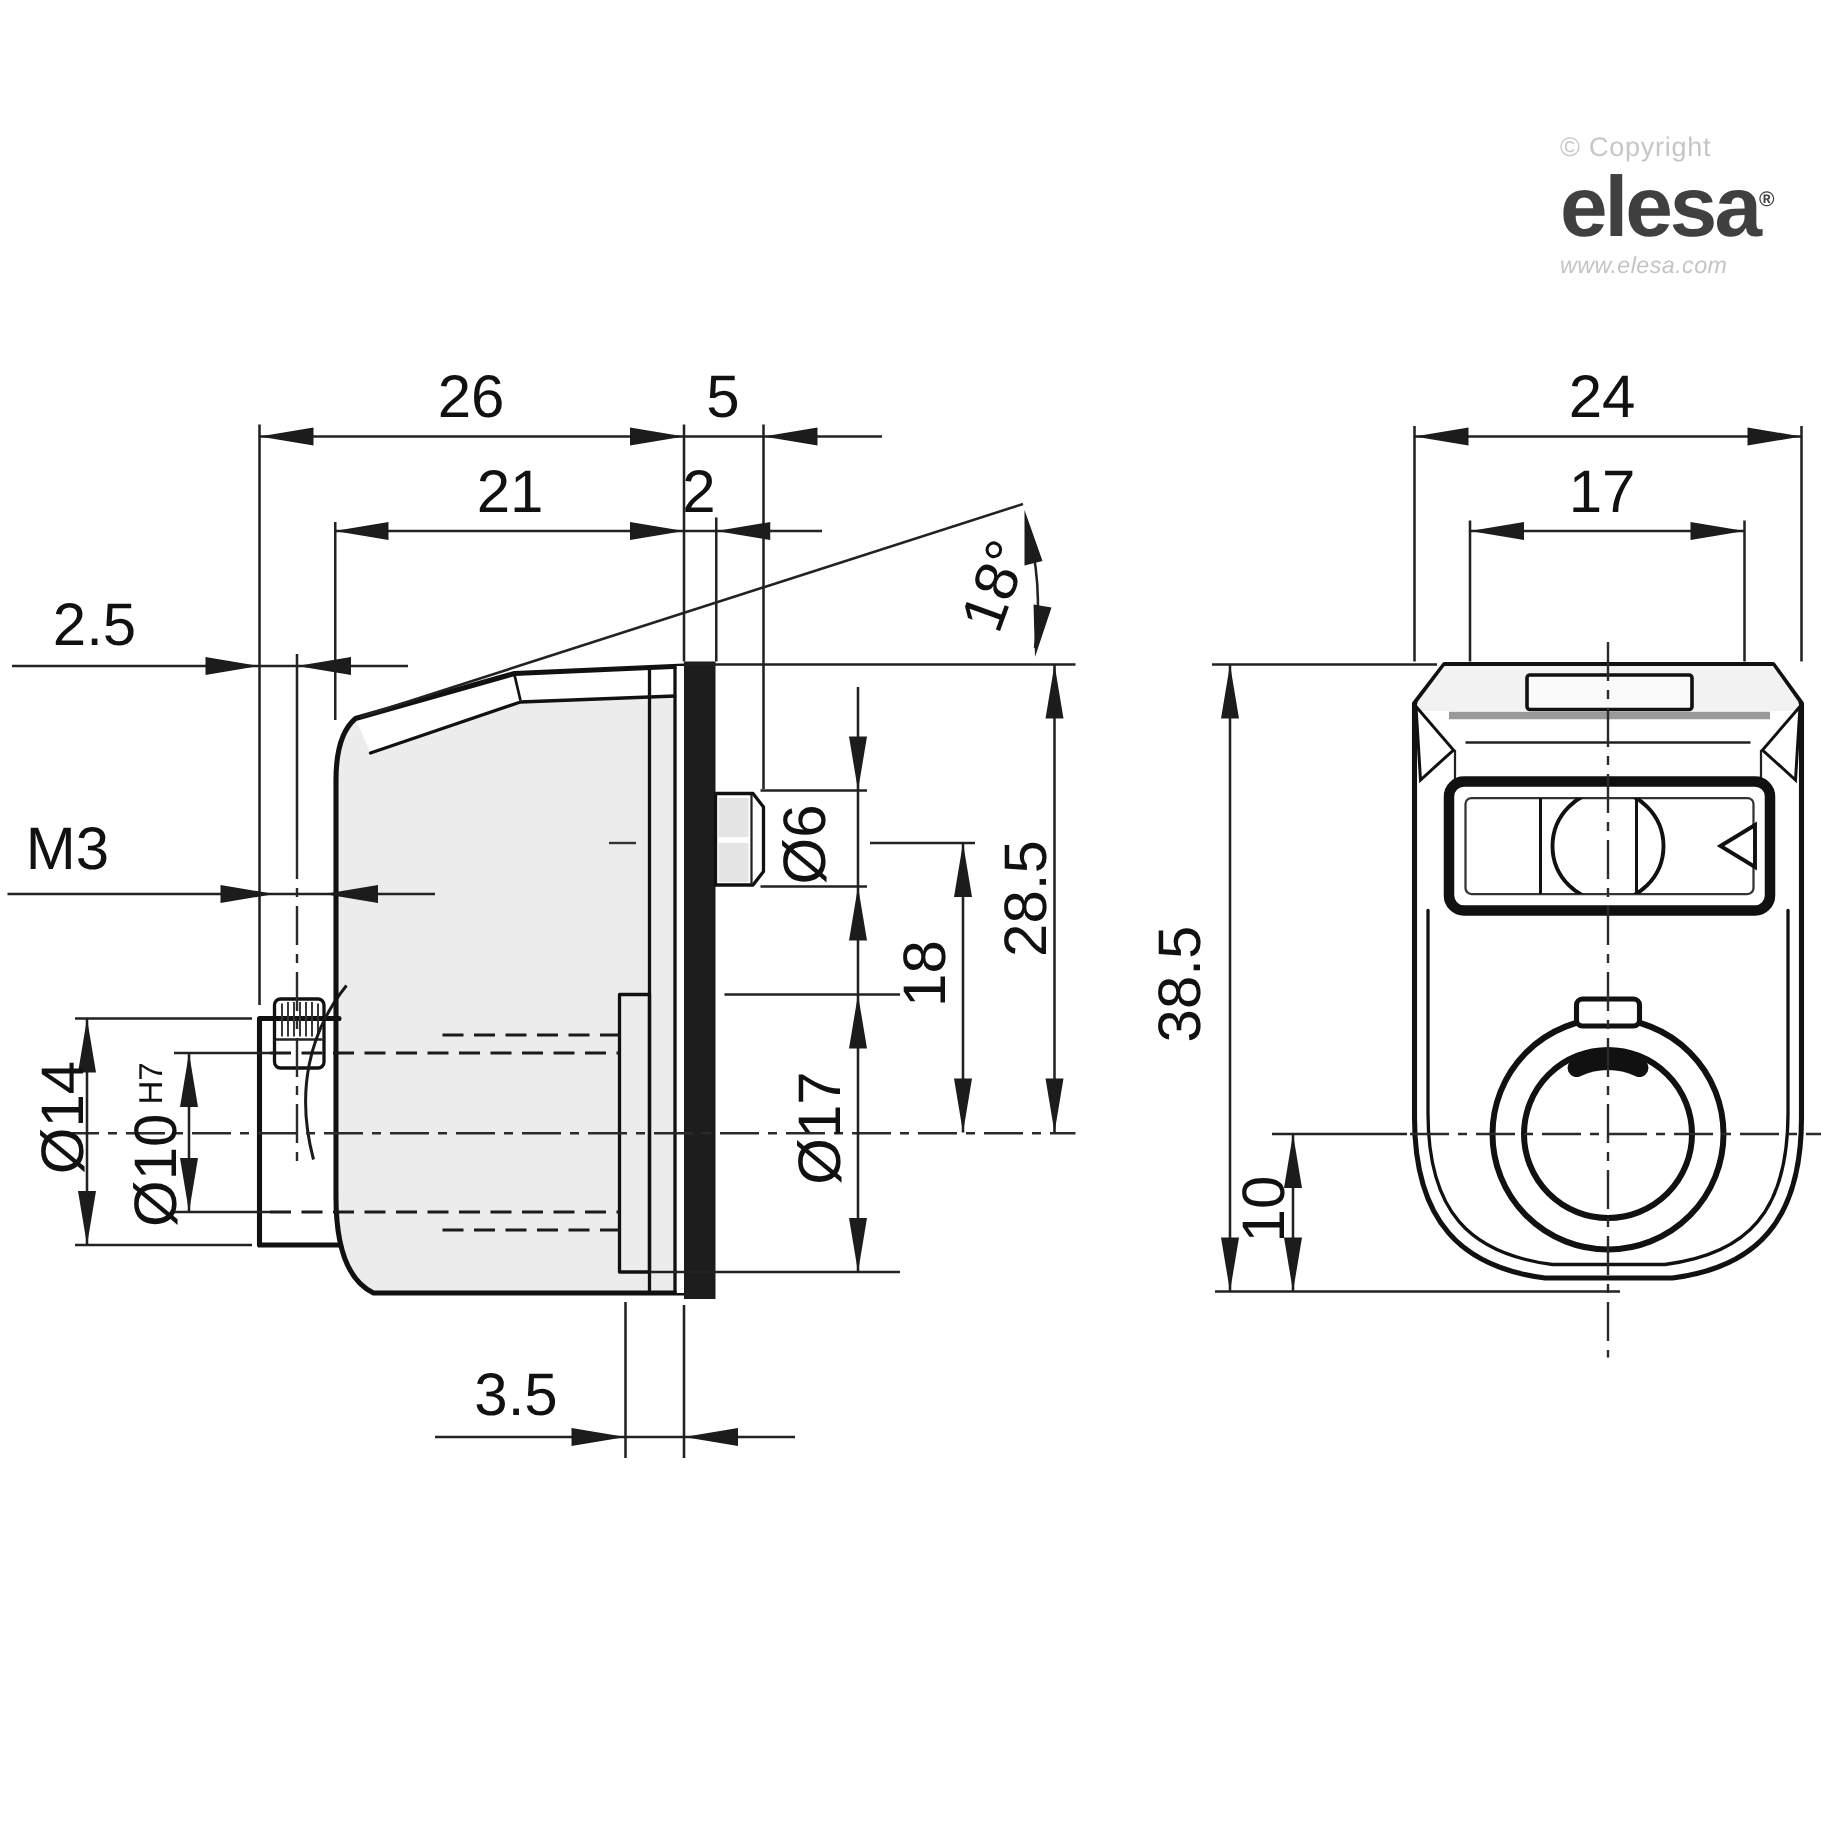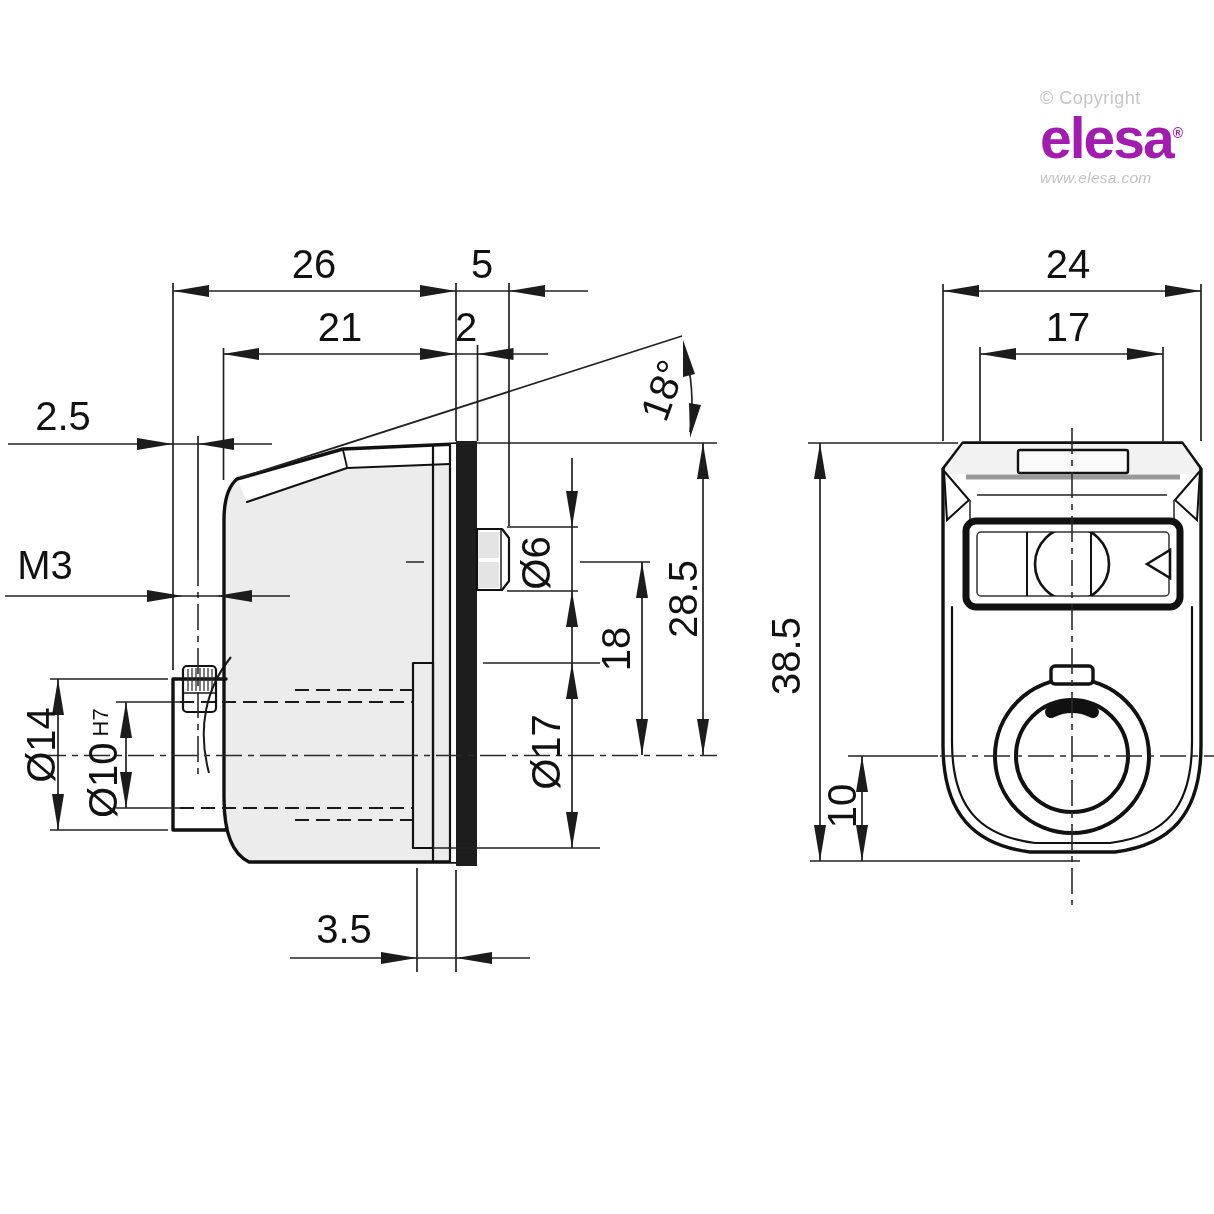--- a/index.html
+++ b/index.html
@@ -12,21 +12,21 @@
   .thin{stroke:#222;stroke-width:1.7;fill:none;stroke-linecap:butt;}
   .hiddenl{stroke:#1a1a1a;stroke-width:2;stroke-dasharray:14 7;fill:none;}
   .centerl{stroke:#2a2a2a;stroke-width:1.6;stroke-dasharray:26 6 6 6;fill:none;}
   .arrow{fill:#1c1c1c;stroke:none;}
   .dimtext{font-family:"Liberation Sans",sans-serif;font-size:40px;fill:#111;text-anchor:middle;}
   .dimsmall{font-size:22px;}
   
   .brand{position:absolute;top:88px;right:14px;width:160px;text-align:left;color:#c6c6c6;
          user-select:none;}
   .brand .copy{font-size:18px;letter-spacing:.5px;color:#c6c6c6;}
-  .brand .logo{font-size:57px;font-weight:bold;line-height:1.05;letter-spacing:-2px;color:#a21caf;}
+  .brand .logo{font-size:57px;font-weight:bold;line-height:1.05;letter-spacing:-2px;color:#404040;}
   .brand .logo sup{font-size:14px;letter-spacing:0;}
   .brand .site{font-size:15.5px;color:#c4c4c4;letter-spacing:.3px;font-style:italic;}
 </style>
 </head>
 <body>
 
 <div class="stage">
 
 <svg width="1214" height="1214" viewBox="0 0 1214 1214">
   <defs>

